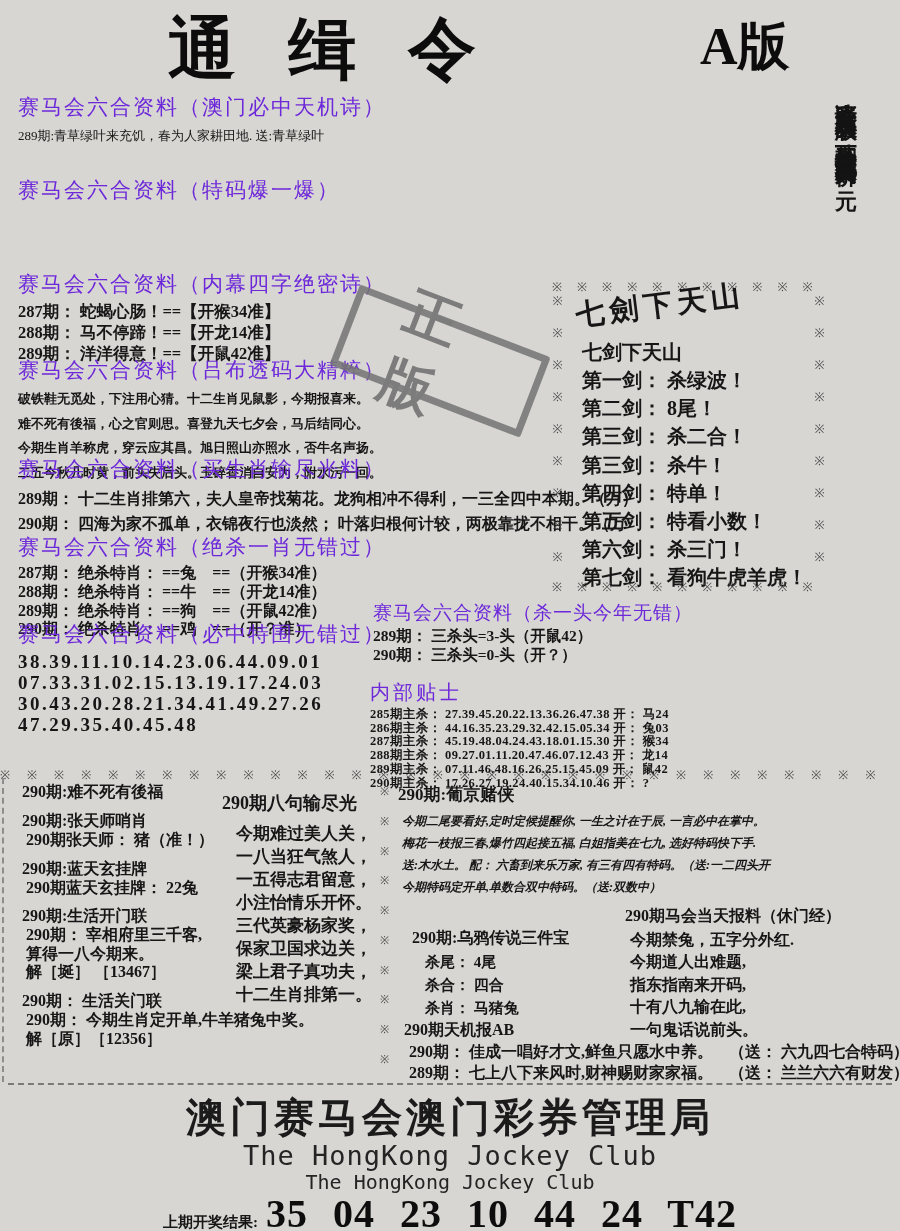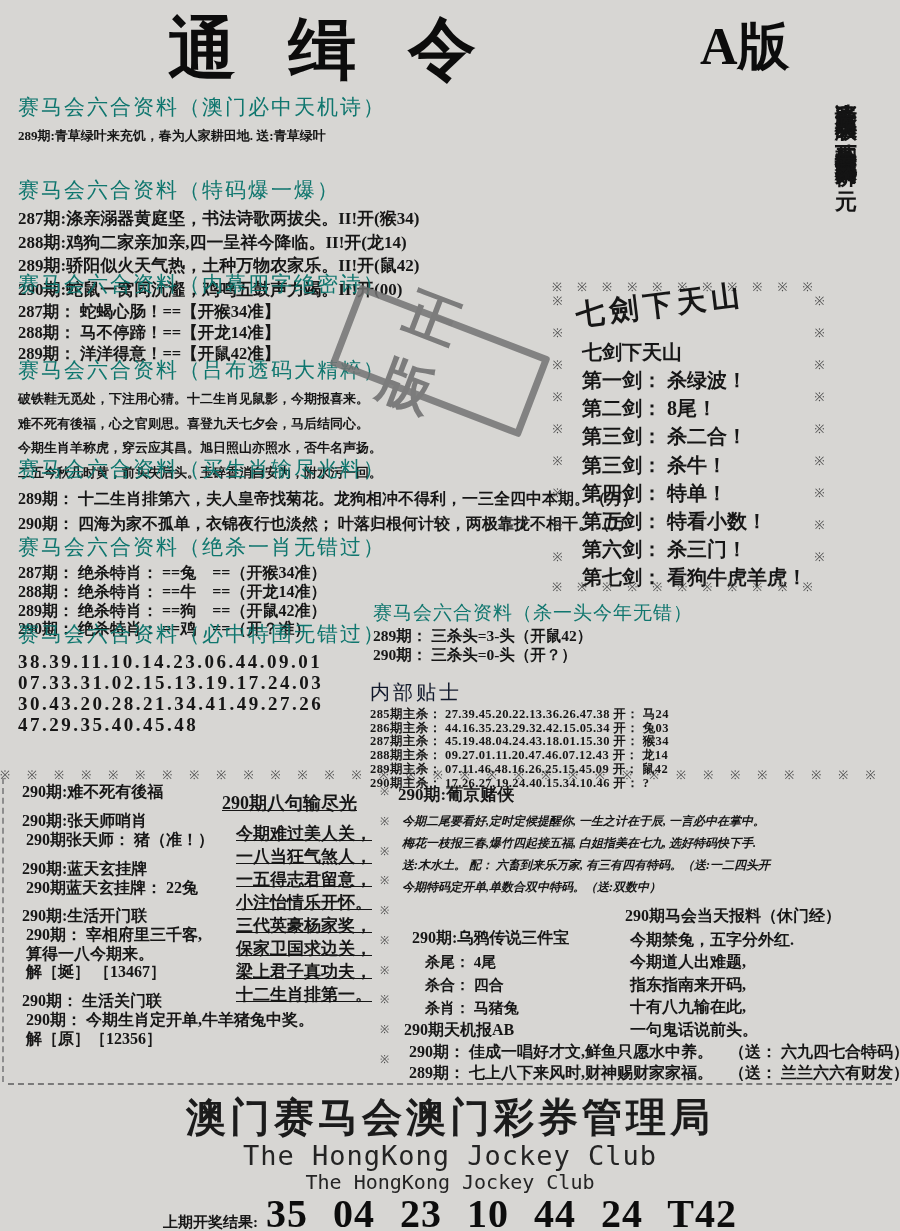--- a/index.html
+++ b/index.html
@@ -10,23 +10,23 @@
     color:#161616;
   }
   .abs{position:absolute;}
 
   
   #masthead{top:4px;left:168px;font-size:68px;font-weight:900;letter-spacing:52px;color:#0c0c0c;white-space:nowrap;}
   #edition{top:12px;left:700px;font-size:52px;font-weight:900;color:#0c0c0c;}
 
   
   .sec{left:18px;width:560px;}
-  .sec-title{font-size:21px;color:#0f766e;letter-spacing:2px;white-space:nowrap;margin-bottom:3px;}
+  .sec-title{font-size:21px;color:#6d28d9;letter-spacing:2px;white-space:nowrap;margin-bottom:3px;}
   .sec .ln{white-space:nowrap;}
-  #sec1{top:93px;}  #sec1 .ln{font-size:13px;font-weight:bold;line-height:24px;}
+  #sec1{top:93px;}  #sec1 .ln{font-size:13px;font-weight:normal;line-height:24px;}
   #sec2{top:176px;} #sec2 .ln{font-size:17px;font-weight:600;line-height:23.5px;}
   #sec3{top:270px;} #sec3 .ln{font-size:16.5px;font-weight:bold;line-height:21px;}
   #sec4{top:356px;} #sec4 .ln{font-size:13px;font-weight:600;line-height:24.5px;}
   #sec5{top:455px;} #sec5 .ln{font-size:16px;font-weight:600;line-height:25px;}
   #sec6{top:533px;} #sec6 .ln{font-size:16px;font-weight:600;line-height:18.8px;}
   #sec7{top:620px;} #sec7 .ln{font-size:19px;font-weight:bold;letter-spacing:2.5px;line-height:21px;}
 
   
   #stamp{
     left:338px;top:318px;width:204px;height:86px;
@@ -49,41 +49,41 @@
   #sw-left{left:0;} #sw-right{right:0;}
   #sw-callig{margin:16px 0 2px 24px;font-size:29px;font-weight:900;letter-spacing:5px;transform:rotate(-7deg);transform-origin:left center;white-space:nowrap;}
   #sw-title{margin-left:30px;font-size:20px;font-weight:bold;line-height:28px;}
   #swords .ln{margin-left:30px;font-size:20px;font-weight:bold;line-height:28.2px;white-space:nowrap;}
 
   
   #killhead{left:373px;top:600px;}
   #killhead .sec-title{font-size:19px;letter-spacing:1px;margin-bottom:1px;}
   #killhead .ln{font-size:15.5px;font-weight:600;line-height:18.5px;white-space:nowrap;}
   #insider{left:370px;top:679px;}
-  #insider .sec-title{font-size:20px;letter-spacing:3px;color:#0f172a;margin-bottom:2px;}
+  #insider .sec-title{font-size:20px;letter-spacing:3px;color:#6d28d9;margin-bottom:2px;}
   #insider .ln{font-size:12.5px;font-weight:bold;line-height:13.7px;letter-spacing:.4px;white-space:nowrap;}
 
   
   #sidenote{left:831px;top:86px;height:700px;writing-mode:vertical-rl;
     font-size:22px;font-weight:600;letter-spacing:1.5px;color:#141414;}
 
   
   #sep1{top:766px;left:0;width:878px;height:14px;overflow:hidden;white-space:nowrap;color:#4a4a4a;font-size:12px;letter-spacing:7px;}
   #sep1::before{content:"※ ※ ※ ※ ※ ※ ※ ※ ※ ※ ※ ※ ※ ※ ※ ※ ※ ※ ※ ※ ※ ※ ※ ※ ※ ※ ※ ※ ※ ※ ※ ※ ※ ※ ※ ※ ※ ※ ※ ※ ※ ※ ※ ※ ※ ※ ※ ※ ※ ※";}
   #blborder{left:2px;top:778px;height:304px;width:0;border-left:2px dashed #8d8d8d;}
   #bdiv{left:378px;top:783px;height:298px;width:14px;writing-mode:vertical-rl;overflow:hidden;color:#4a4a4a;font-size:11px;letter-spacing:6px;}
   #bdiv::before{content:"※ ※ ※ ※ ※ ※ ※ ※ ※ ※ ※ ※ ※ ※ ※ ※ ※ ※";}
   #sep2{top:1083px;left:8px;width:884px;height:0;border-top:2px dashed #7a7a7a;}
 
   
   #bcol1{left:22px;top:782px;width:370px;}
   .bgroup{margin-bottom:9px;}
   .bhead{font-size:16px;font-weight:bold;line-height:20px;white-space:nowrap;}
   #bcol1 .ln{font-size:16px;font-weight:600;line-height:18.6px;white-space:nowrap;padding-left:4px;}
-  #bcol2{left:222px;top:792px;width:160px;text-decoration:underline;}
+  #bcol2{left:222px;top:792px;width:160px;}
   #bcol2 .bhead{font-size:18px;line-height:22px;}
   #bcol2 .ln{font-size:17px;font-weight:600;line-height:23px;white-space:nowrap;margin-left:14px;}
   #bcol2 .lnwrap{margin-top:8px;}
 
   #bcol3{left:398px;top:785px;width:500px;height:300px;}
   #bcol3 .bhead{font-size:17px;}
   .pj-lines{position:absolute;top:25px;left:4px;}
   .pj-lines .ln{font-size:12px;font-weight:600;line-height:22px;white-space:nowrap;font-style:italic;}
   #report-head{position:absolute;top:121px;left:227px;font-size:16px;font-weight:bold;white-space:nowrap;}
   .report-lines{position:absolute;top:144px;left:232px;}
@@ -112,26 +112,20 @@
   <div class="abs" id="edition">A版</div>
 
   <div class="abs sec" id="sec1">
     <div class="sec-title">赛马会六合资料（澳门必中天机诗）</div>
     <div>
         <div class="ln">289期:青草绿叶来充饥，春为人家耕田地. 送:青草绿叶</div>
       </div>
   </div>
   <div class="abs sec" id="sec2">
     <div class="sec-title">赛马会六合资料（特码爆一爆）</div>
-    <div>
-        <div class="ln">287期:涤亲溺器黄庭坚，书法诗歌两拔尖。II!开(猴34)</div>
-        <div class="ln">288期:鸡狗二家亲加亲,四一呈祥今降临。II!开(龙14)</div>
-        <div class="ln">289期:骄阳似火天气热，土种万物农家乐。II!开(鼠42)</div>
-        <div class="ln">290期:蛇鼠一窝同沆瀣，鸡鸣五鼓声力竭。II!开(00)</div>
-      </div>
   </div>
   <div class="abs sec" id="sec3">
     <div class="sec-title">赛马会六合资料（内幕四字绝密诗）</div>
     <div>
         <div class="ln">287期： 蛇蝎心肠！==【开猴34准】</div>
         <div class="ln">288期： 马不停蹄！==【开龙14准】</div>
         <div class="ln">289期： 洋洋得意！==【开鼠42准】</div>
       </div>
   </div>
   <div class="abs sec" id="sec4">

